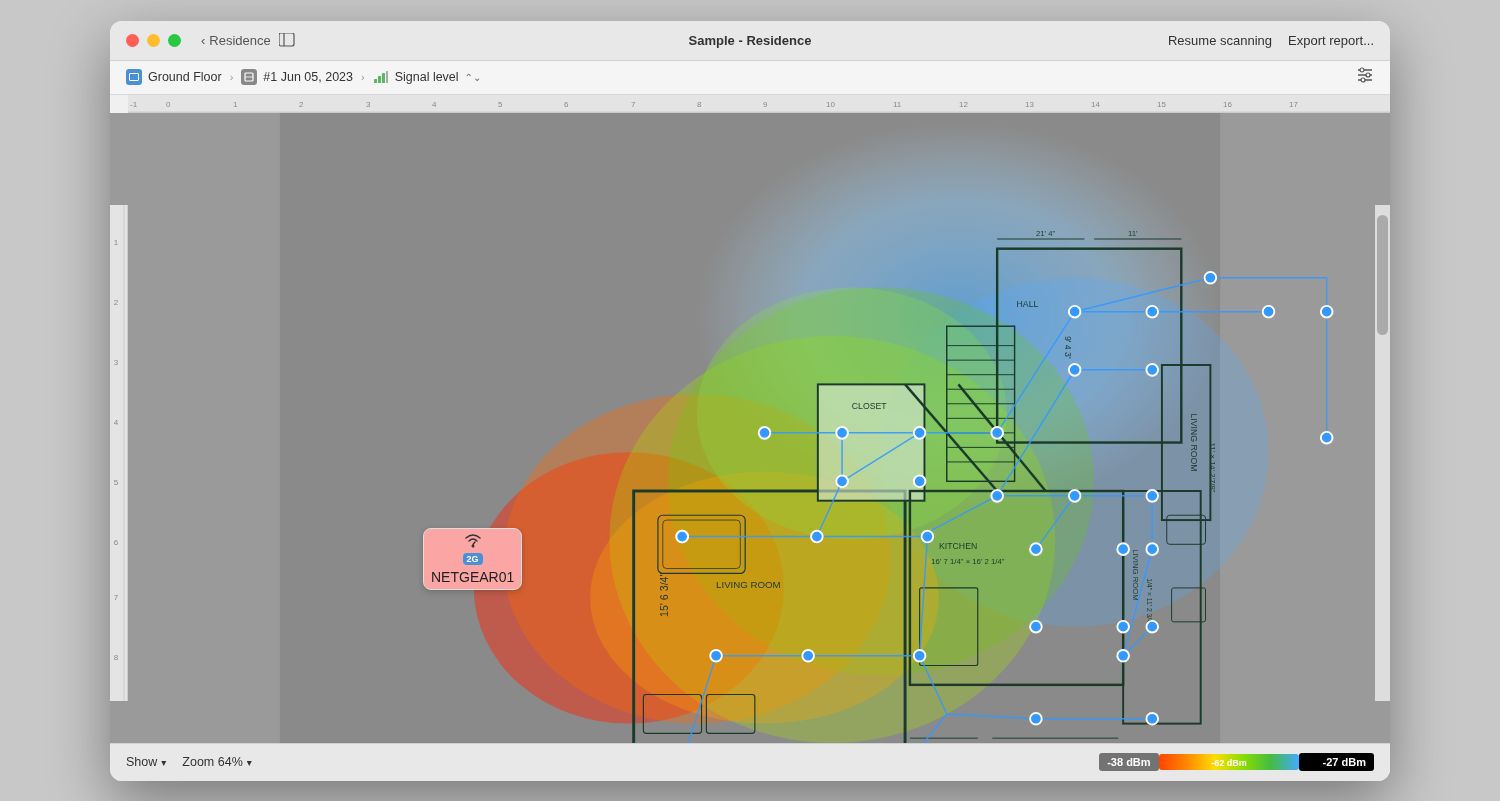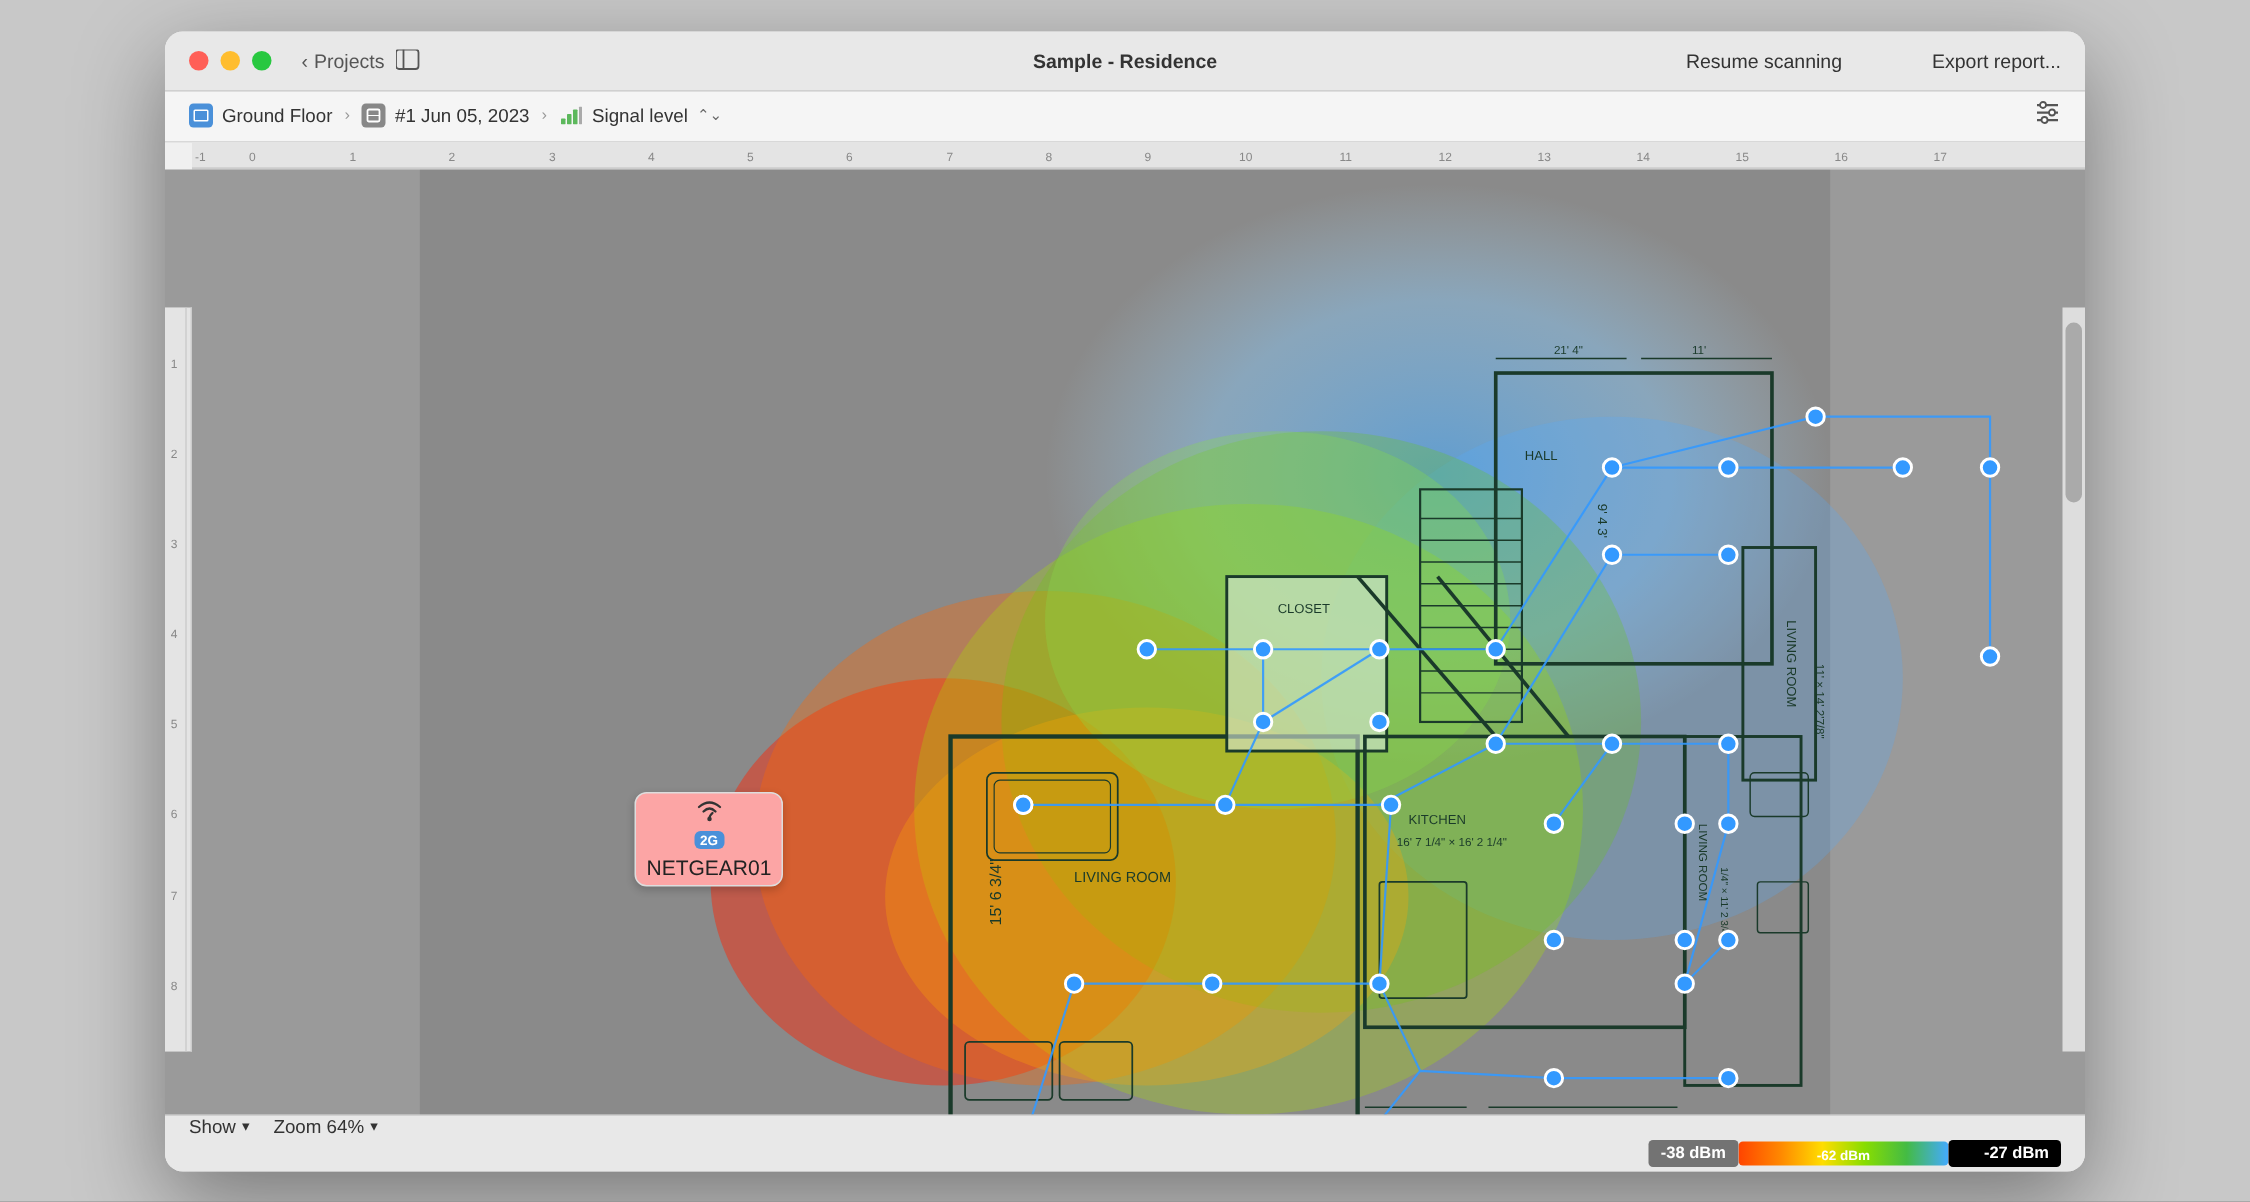--- a/index.html
+++ b/index.html
@@ -68,21 +68,20 @@
       margin-left: auto;
       display: flex;
       gap: 16px;
     }
     .titlebar-right button {
       background: none;
       border: none;
       font-size: 13px;
       color: #333;
       cursor: pointer;
-      margin-left: 44px;
     }
     
     .breadcrumb-bar {
       background: #f5f5f5;
       border-bottom: 1px solid #d8d8d8;
       height: 34px;
       display: flex;
       align-items: center;
       padding: 0 16px;
       gap: 8px;
@@ -182,23 +181,23 @@
       right: 18px;
       bottom: 0;
       overflow: hidden;
     }
     
     .bottom-bar {
       background: #e8e8e8;
       border-top: 1px solid #d0d0d0;
       height: 38px;
       display: flex;
+      align-items: center;
       padding: 0 16px;
       flex-shrink: 0;
-      flex-direction: column;
     }
     .bottom-bar-left {
       display: flex;
       gap: 16px;
     }
     .bottom-btn {
       background: none;
       border: none;
       font-size: 12.5px;
       color: #333;
@@ -271,21 +270,21 @@
 
   <div class="titlebar">
     <div class="traffic-lights">
       <div class="tl tl-red"></div>
       <div class="tl tl-yellow"></div>
       <div class="tl tl-green"></div>
     </div>
     <div class="titlebar-nav">
       <button class="nav-btn">
         <span>‹</span>
-        <span>Projects</span>
+        <span>Residence</span>
       </button>
       <button class="nav-btn">
         <svg width="16" height="14" viewBox="0 0 16 14">
           <rect x="0" y="0" width="15" height="13" rx="2" fill="none" stroke="#555" stroke-width="1.2"></rect>
           <line x1="5" y1="0" x2="5" y2="13" stroke="#555" stroke-width="1.2"></line>
         </svg>
       </button>
     </div>
     <div class="titlebar-center">
       <span>Sample - Residence</span>

